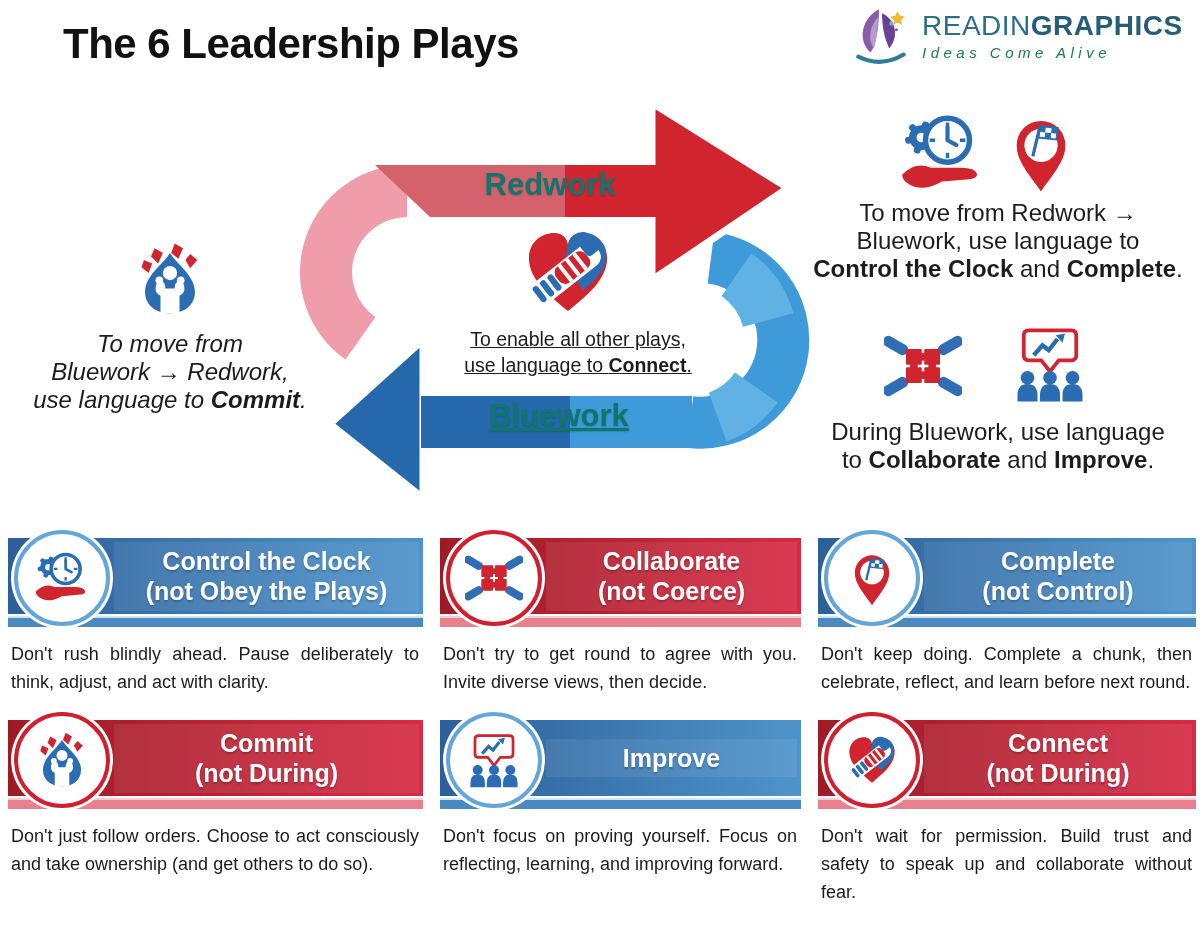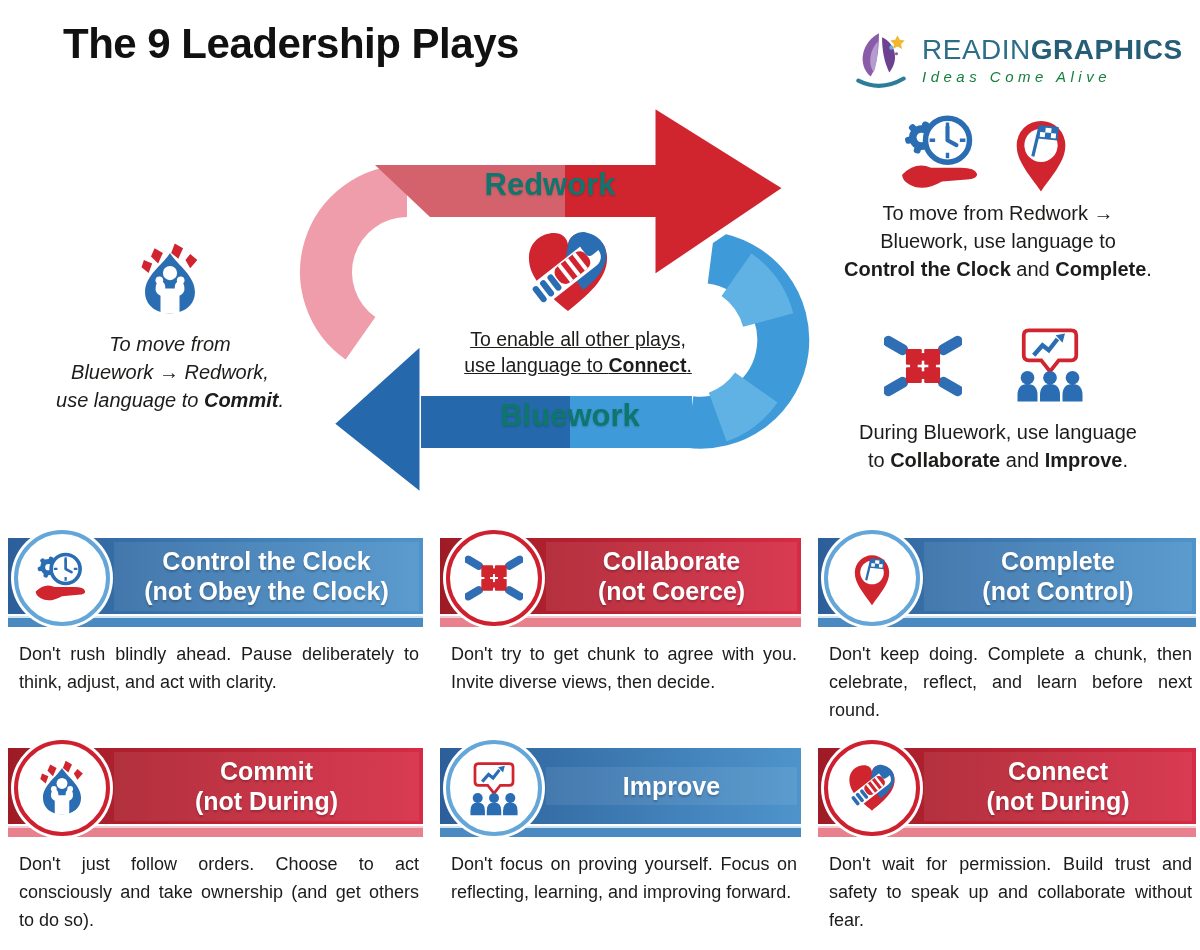--- a/index.html
+++ b/index.html
@@ -1,35 +1,35 @@
 <!DOCTYPE html>
 <html><head>
 <meta charset="utf-8">
 <style>
   html,body{margin:0;padding:0;background:#fff;}
   .stage{position:relative;width:1200px;height:950px;background:#fff;overflow:hidden;
          font-family:"Liberation Sans",sans-serif;color:#1c1c1a;}
   
   .page-title{position:absolute;left:63px;top:20px;margin:0;font-size:42px;font-weight:bold;
               letter-spacing:-.5px;color:#111;}
-  .logo{position:absolute;left:848px;top:27px;display:flex;align-items:center;gap:8px;}
+  .logo{position:absolute;left:848px;top:3px;display:flex;align-items:center;gap:8px;}
   .logo .mark{width:66px;height:66px;}
   .logo .brand{font-size:28px;letter-spacing:.5px;color:#2c6e8a;line-height:1.05;}
   .logo .brand .bold{font-weight:bold;color:#255e76;}
   .logo .tagline{font-size:15px;font-style:italic;letter-spacing:4.5px;color:#15803d;margin-top:3px;}
   
   .cycle{position:absolute;left:290px;top:95px;width:520px;height:430px;}
   .cycle svg.loop{position:absolute;left:0;top:0;width:520px;height:430px;}
   .cycle-label{position:absolute;color:#0f766e;font-weight:bold;font-size:31px;text-align:center;
                text-shadow:0 1px 2px rgba(0,0,0,.18);}
   .lbl-redwork{left:130px;top:72px;width:260px;}
-  .lbl-bluework{left:150px;top:303px;width:260px;}
+  .lbl-bluework{left:139px;top:303px;width:260px;text-decoration:underline;}
   .heart-ic{position:absolute;left:228px;top:127px;width:100px;height:100px;}
   
-  .note{position:absolute;text-align:center;font-size:20px;line-height:28px;color:#1c1c1a;}
+  .note{position:absolute;text-align:center;font-size:24px;line-height:28px;color:#1c1c1a;}
   .note b{font-weight:bold;}
   .note-commit{left:30px;top:330px;width:280px;font-style:italic;}
   .note-connect{left:428px;top:326px;width:300px;font-size:19.5px;line-height:26px;text-decoration:underline;}
   .note-cc{left:812px;top:199px;width:372px;}
   .note-ci{left:812px;top:418px;width:372px;}
   .float-ic{position:absolute;}
   .ic-flame-float{left:132px;top:241px;width:76px;height:76px;}
   .ic-clock-float{left:898px;top:110px;width:88px;height:88px;}
   .ic-pin-float{left:1000px;top:112px;width:82px;height:82px;}
   .ic-puzzle-float{left:884px;top:327px;width:78px;height:78px;}
@@ -47,21 +47,21 @@
           padding:4px 6px;margin-right:4px;}
   .stripe{height:9px;margin-top:2px;}
   .card.blue .stripe{background:#4b8ac0;border-top:2px solid #cfe6f5;}
   .card.red  .stripe{background:#e8808d;border-top:2px solid #f2ced4;}
   .icon-circle{position:absolute;left:6px;top:-8px;width:88px;height:88px;border-radius:50%;
                background:#fff;display:flex;align-items:center;justify-content:center;
                box-shadow:0 0 0 3px #fff;}
   .card.blue .icon-circle{border:4px solid #64a6d8;}
   .card.red  .icon-circle{border:4px solid #cf2030;}
   .icon-circle svg{width:58px;height:58px;}
-  .card p{margin:13px 4px 0 11px;font-size:18px;line-height:28px;text-align:justify;color:#1b1b19;}
+  .card p{margin:13px 4px 0 3px;font-size:18px;line-height:28px;text-align:justify;color:#1b1b19;}
   .hidden-defs{position:absolute;width:0;height:0;overflow:hidden;}
 </style>
 </head>
 <body>
 
 <svg class="hidden-defs" aria-hidden="true">
   <defs>
     <symbol id="sym-flame" viewBox="0 0 64 64">
       <g fill="#d0242f">
         <path d="M19 6 l7 4 -4 9 -6 -6 Z"></path>
@@ -158,21 +158,21 @@
       <path fill="#b79ad0" d="M29 14 C21 22 19 36 25 44 C28 36 29 24 29 14 Z"></path>
       <path d="M48 8 l2.2 4.4 4.8 .7 -3.5 3.4 .8 4.8 -4.3 -2.3 -4.3 2.3 .8 -4.8 -3.5 -3.4 4.8 -.7 Z" fill="#f2b632"></path>
       <circle cx="42" cy="20" r="2" fill="#5fb2e3"></circle>
       <circle cx="47" cy="26" r="1.5" fill="#8a5ca8"></circle>
     </symbol>
   </defs>
 </svg>
 
 <div class="stage">
 
-  <h1 class="page-title">The 9 Leadership Plays</h1>
+  <h1 class="page-title">The 6 Leadership Plays</h1>
 
   <div class="logo">
     <svg class="mark">
         <use href="#sym-logomark"></use>
       </svg>
     <div>
       <div class="brand"><span>READIN</span><span class="bold">GRAPHICS</span></div>
       <div class="tagline">Ideas Come Alive</div>
     </div>
   </div>
@@ -245,41 +245,41 @@
 
     <div class="card blue">
       <div class="banner">
         <div class="icon-circle">
             <svg>
               <use href="#sym-clock"></use>
             </svg>
           </div>
         <div class="titles">
           <div>Control the Clock</div>
-            <div>(not Obey the Clock)</div>
+            <div>(not Obey the Plays)</div>
         </div>
       </div>
       <div class="stripe"></div>
       <p>Don't rush blindly ahead. Pause deliberately to think, adjust, and act with clarity.</p>
     </div>
 
     <div class="card red">
       <div class="banner">
         <div class="icon-circle">
             <svg>
               <use href="#sym-puzzle"></use>
             </svg>
           </div>
         <div class="titles">
           <div>Collaborate</div>
             <div>(not Coerce)</div>
         </div>
       </div>
       <div class="stripe"></div>
-      <p>Don't try to get chunk to agree with you. Invite diverse views, then decide.</p>
+      <p>Don't try to get round to agree with you. Invite diverse views, then decide.</p>
     </div>
 
     <div class="card blue">
       <div class="banner">
         <div class="icon-circle">
             <svg>
               <use href="#sym-pin"></use>
             </svg>
           </div>
         <div class="titles">

